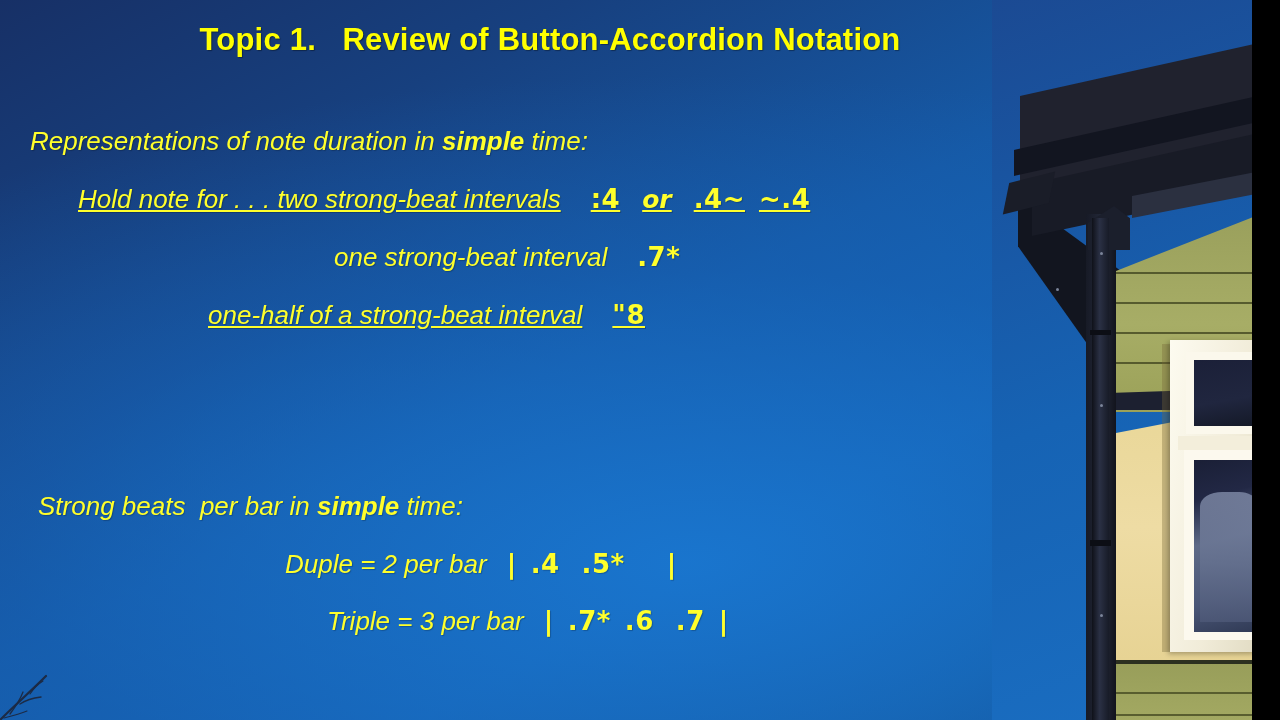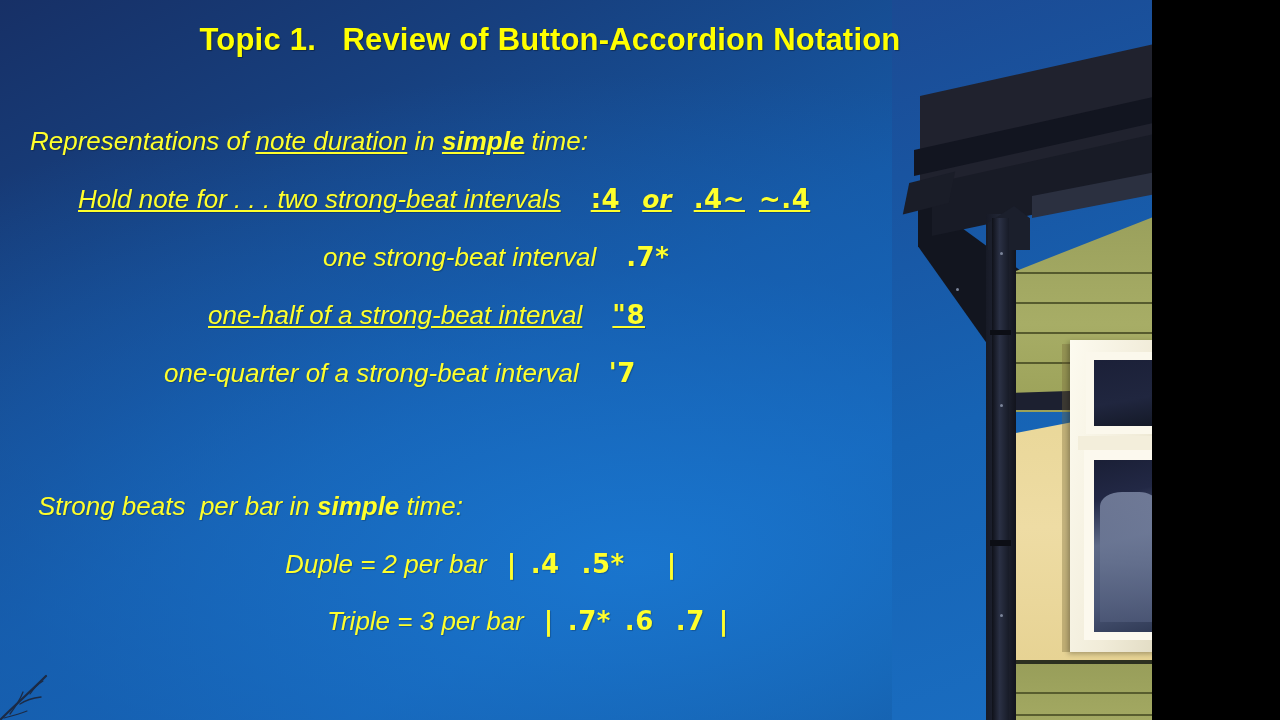--- a/index.html
+++ b/index.html
@@ -2,21 +2,21 @@
 <html><head>
 <meta charset="utf-8">
 <style>
   html, body {
     margin: 0;
     padding: 0;
     background: #000;
   }
   #slide {
     position: relative;
-    width: 1152px;
+    width: 1252px;
     height: 720px;
     overflow: hidden;
     font-family: "Liberation Sans", sans-serif;
     background:
       radial-gradient(ellipse 120% 90% at 55% 78%, rgba(26,120,210,0.85) 0%, rgba(22,100,186,0.45) 45%, rgba(20,70,150,0.0) 75%),
       linear-gradient(152deg, #173066 0%, #17407f 22%, #1659a5 48%, #1664b4 68%, #145b9f 86%, #124a86 100%);
   }
 
   
   #photo {
@@ -180,41 +180,41 @@
   }
 
   .line {
     position: absolute;
     color: #ffff2b;
     font-style: italic;
     white-space: pre;
     text-shadow: 1px 1px 1px rgba(0,0,0,0.22);
   }
   .txt { font-size: 26px; }
-  .u  { text-decoration: underline; }
+  .u  { }
   .b  { font-weight: bold; }
 
   
   .code {
     font-family: "DejaVu Sans", sans-serif;
     font-style: normal;
     font-weight: bold;
     font-size: 26px;
     letter-spacing: 0.5px;
   }
   .code-italic {
     font-family: "DejaVu Sans", sans-serif;
     font-style: italic;
     font-weight: bold;
     font-size: 25px;
   }
 
   #l-intro   { left: 30px;  top: 126px; }
   #l-hold    { left: 78px;  top: 184px; text-decoration: underline; }
-  #l-one     { left: 323px; top: 242px; }
+  #l-one     { left: 334px; top: 242px; }
   #l-half    { left: 208px; top: 300px; text-decoration: underline; }
   #l-quarter { left: 164px; top: 358px; }
   #l-strong  { left: 38px;  top: 491px; }
   #l-duple   { left: 285px; top: 549px; }
   #l-triple  { left: 295px; top: 606px; margin-left: 32px; }
 
   .code-gap-a { display: inline-block; width: 22px; }
   .code-gap-b { display: inline-block; width: 14px; }
   .pad-left-1 { display: inline-block; width: 30px; }
   .pad-left-2 { display: inline-block; width: 20px; }
@@ -281,21 +281,20 @@
   <div id="title">Topic 1.   Review of Button-Accordion Notation</div>
 
   <div class="line txt" id="l-intro"><span>Representations of </span><span class="u">note duration</span><span> in </span><span class="u b">simple</span><span> time:</span></div>
 
   <div class="line txt" id="l-hold"><span>Hold note for . . . two strong-beat intervals</span><span class="pad-left-1"></span><span class="code">:4</span><span class="code-gap-a"></span><span class="code-italic">or</span><span class="code-gap-a"></span><span class="code">.4~</span><span class="code-gap-b"></span><span class="code">~.4</span></div>
 
   <div class="line txt" id="l-one"><span>one strong-beat interval</span><span class="pad-left-1"></span><span class="code">.7*</span></div>
 
   <div class="line txt" id="l-half"><span>one-half of a strong-beat interval</span><span class="pad-left-1"></span><span class="code">"8</span></div>
 
-  <div class="line txt" id="l-quarter"><span>one-quarter of a strong-beat interval</span><span class="pad-left-1"></span><span class="code">'7</span></div>
 
   <div class="line txt" id="l-strong"><span>Strong beats  per bar in </span><span class="b">simple</span><span> time:</span></div>
 
   <div class="line txt" id="l-duple"><span>Duple = 2 per bar</span><span class="pad-left-2"></span><span class="code">|</span><span class="code-gap-b"></span><span class="code">.4</span><span class="code-gap-a"></span><span class="code">.5*</span><span style="display:inline-block;width:42px;"></span><span class="code">|</span></div>
 
   <div class="line txt" id="l-triple"><span>Triple = 3 per bar</span><span class="pad-left-2"></span><span class="code">|</span><span class="code-gap-b"></span><span class="code">.7*</span><span class="code-gap-b"></span><span class="code">.6</span><span class="code-gap-a"></span><span class="code">.7</span><span class="code-gap-b"></span><span class="code">|</span></div>
 
 </div>
 
 </body></html>

